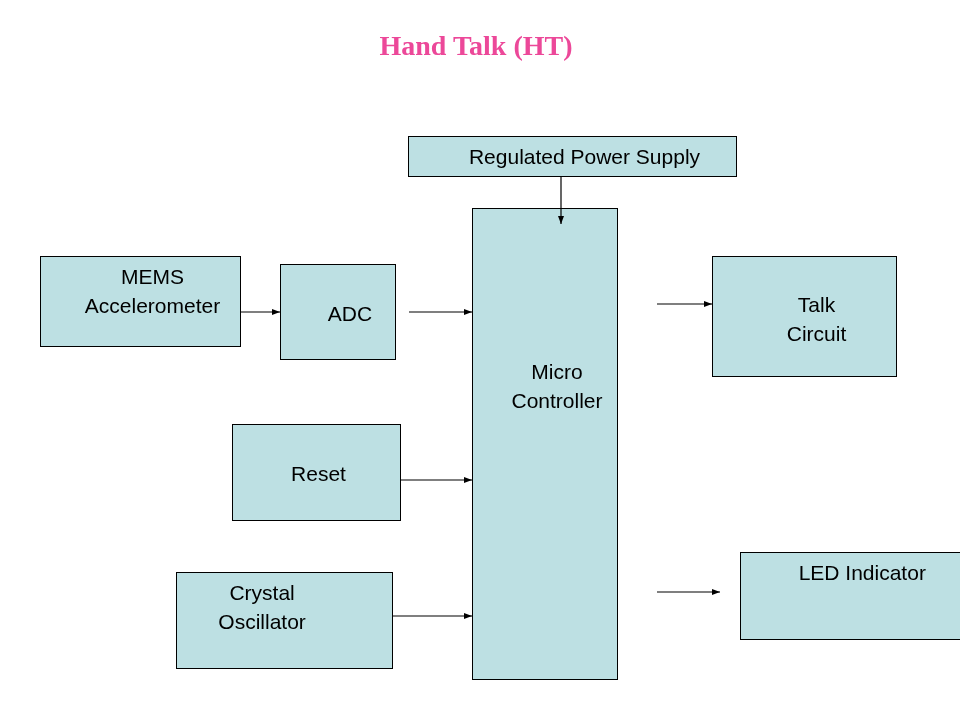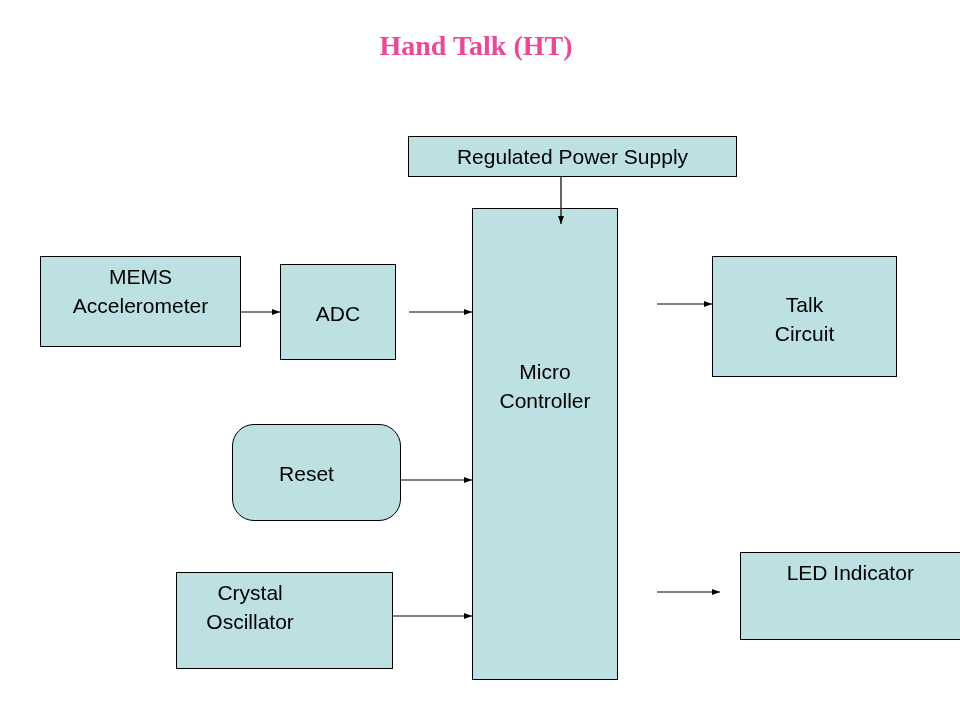--- a/index.html
+++ b/index.html
@@ -1,19 +1,19 @@
 <!DOCTYPE html>
 <html><head>
 <meta charset="utf-8">
 <style>
   html, body { margin: 0; padding: 0; background: #ffffff; }
   body { width: 960px; height: 720px; position: relative; overflow: hidden; font-family: "Liberation Sans", sans-serif; }
   .title { position: absolute; left: 0; width: 952px; top: 30px; text-align: center; font-family: "Liberation Serif", serif; font-weight: bold; font-size: 28px; color: #ec4899; }
   .block { position: absolute; background: #bde0e3; border: 1px solid #000; box-sizing: border-box; color: #000; font-size: 21px; line-height: 29px; }
-  .block span { position: absolute; white-space: pre; text-align: center; }
+  .block span { position: absolute; white-space: pre; text-align: center; padding-left: 12px; }
   svg.wires { position: absolute; left: 0; top: 0; }
 </style>
 </head>
 <body>
 
 <div class="title">Hand Talk (HT)</div>
 
 <div class="block" style="left:408px;top:136px;width:329px;height:41px;">
   <span style="left:0;width:100%;top:5px;">Regulated Power Supply</span>
 </div>
@@ -30,21 +30,21 @@
 <div class="block" style="left:472px;top:208px;width:146px;height:472px;">
   <span style="left:0;width:100%;top:148px;">Micro
 Controller</span>
 </div>
 
 <div class="block" style="left:712px;top:256px;width:185px;height:121px;">
   <span style="left:0;width:100%;top:33px;">Talk
 Circuit</span>
 </div>
 
-<div class="block" style="left:232px;top:424px;width:169px;height:97px;border-radius:22px;">
+<div class="block" style="left:232px;top:424px;width:169px;height:97px;">
   <span style="left:0;width:88%;top:34px;">Reset</span>
 </div>
 
 <div class="block" style="left:176px;top:560px;width:217px;height:97px;margin-top:12px;">
   <span style="left:0;width:68%;top:5px;">Crystal
 Oscillator</span>
 </div>
 
 <div class="block" style="left:720px;top:552px;width:225px;height:88px;margin-left:20px;">
   <span style="left:0;width:98%;top:5px;">LED Indicator</span>

